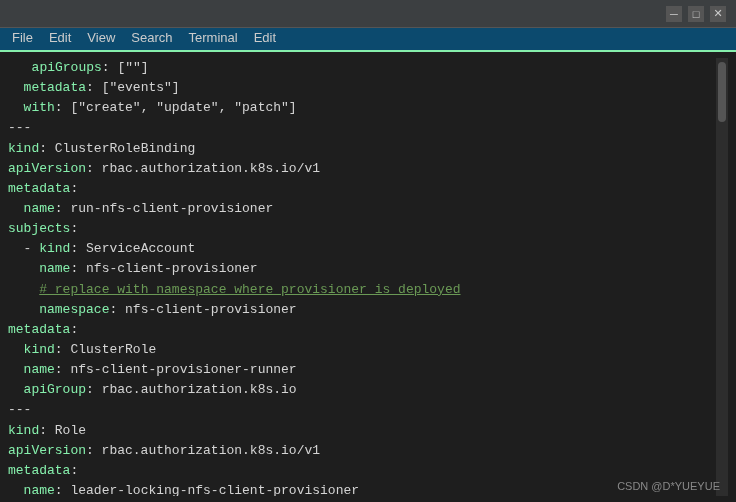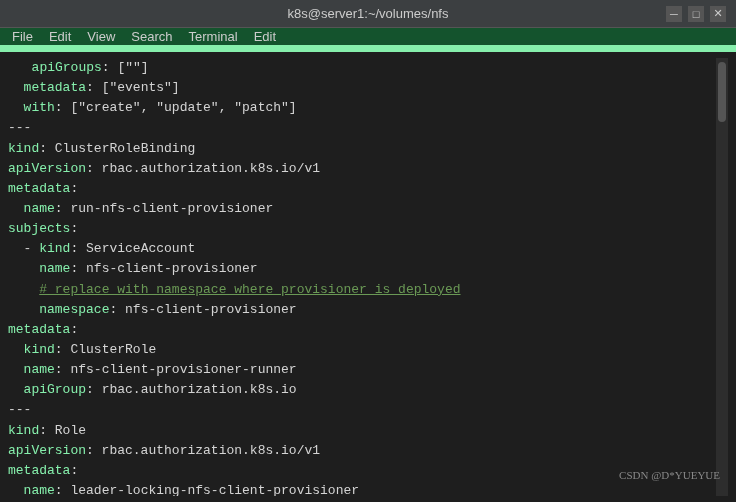--- a/index.html
+++ b/index.html
@@ -44,26 +44,26 @@
       cursor: pointer;
       color: #ccc;
       font-size: 11px;
       display: flex;
       align-items: center;
       justify-content: center;
     }
 
     
     .menu-bar {
-      background: #14532d;
+      background: #0c4a6e;
       height: 24px;
       display: flex;
-      align-items: center;
+      align-items: flex-start;
       padding: 0 4px;
-      border-bottom: 7px solid #86efac;
+      border-bottom: 2px solid #86efac;
       flex-shrink: 0;
     }
     .menu-item {
       color: #ccc;
       font-family: sans-serif;
       font-size: 13px;
       padding: 2px 8px;
       cursor: pointer;
     }
 
@@ -103,41 +103,40 @@
 
     
     .key { color: #86efac; }
     .comment { color: #6a9955; text-decoration: underline; }
     .separator { color: #d4d4d4; }
     .indent1 { padding-left: 8px; }
 
     
     .watermark {
       position: absolute;
-      bottom: 21px;
+      bottom: 10px;
       right: 16px;
       color: #888;
       font-size: 11px;
-      font-family: Liberation Serif, serif;
+      font-family: Liberation Sans, sans-serif;
       margin-top: 24px;
     }
 
     pre {
       white-space: pre;
       font-family: 'Courier New', Courier, monospace;
       font-size: 13px;
       line-height: 1.55;
     }
   </style>
 </head>
 <body>
 
 <div class="title-bar">
   <div style="width:60px;"></div>
-  <span class="title-bar-title">k8s@server1:~/volumes/nfs</span>
   <div class="title-bar-controls">
     <button class="title-btn">─</button>
     <button class="title-btn">□</button>
     <button class="title-btn">✕</button>
   </div>
 </div>
 
 <div class="menu-bar">
 <span class="menu-item">File</span>
     <span class="menu-item">Edit</span>

